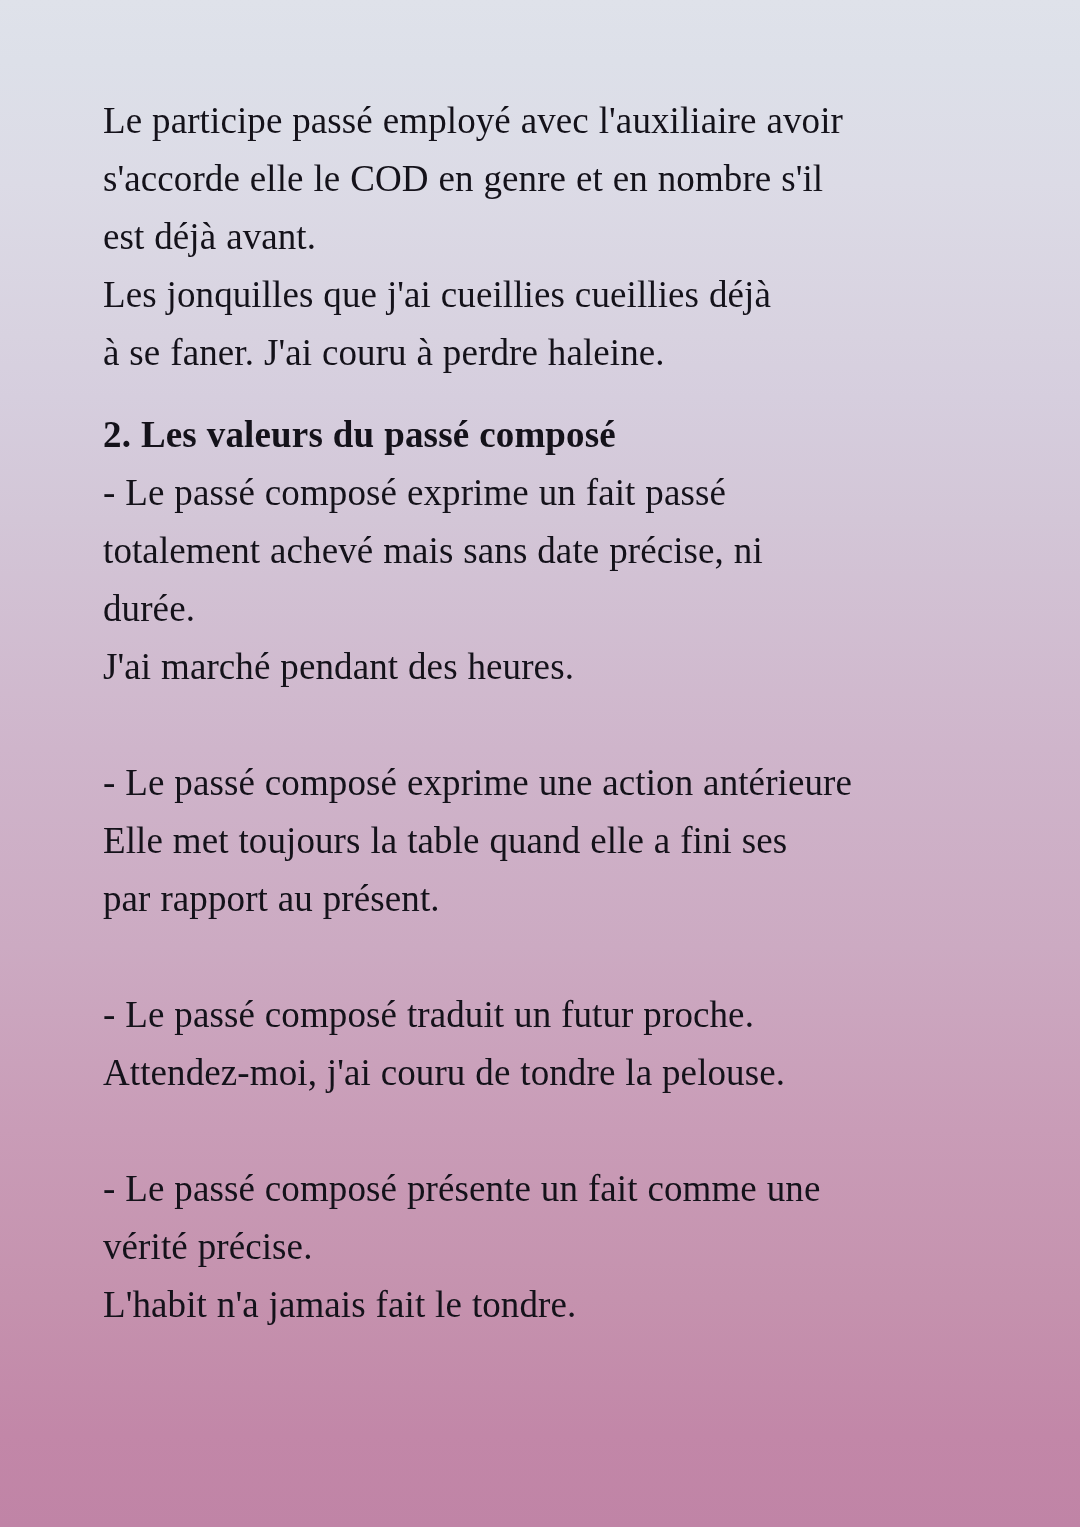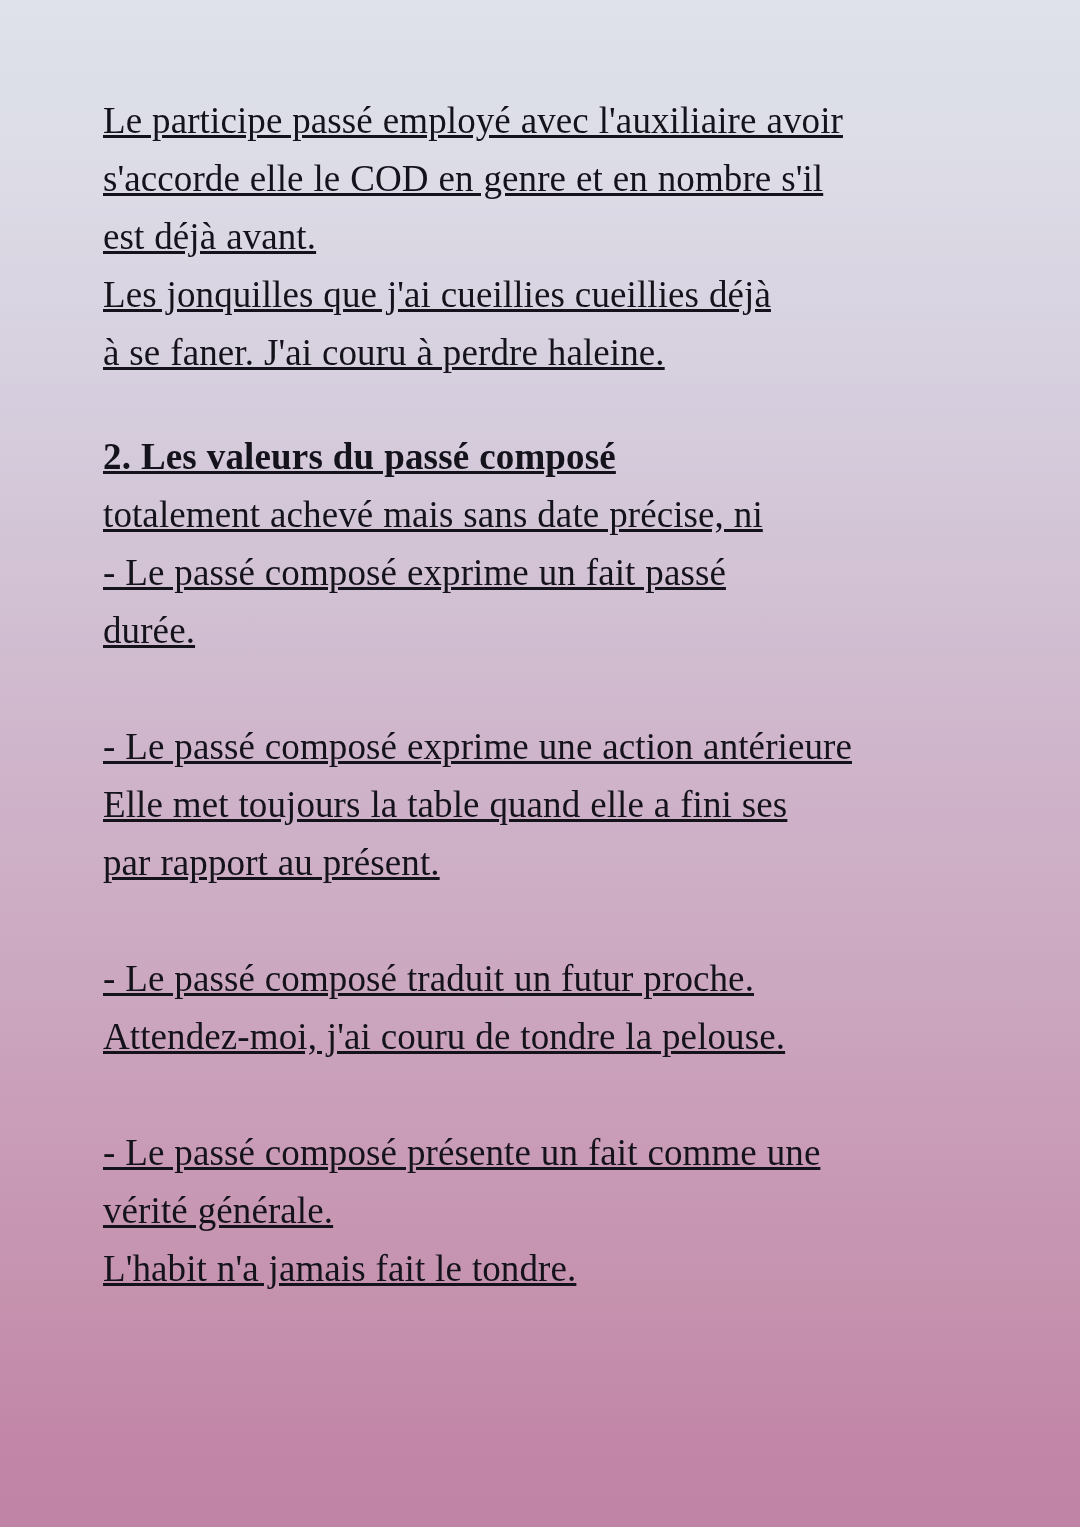--- a/index.html
+++ b/index.html
@@ -34,35 +34,33 @@
   #note-sheet {
     position: absolute;
     left: 103px;
     top: 92px;
     width: 886px;
   }
 
   .text-block {
     margin: 0;
     padding: 0;
-    text-decoration: underline;
   }
 
   .text-line {
     font-size: 37px;
     line-height: 58px;
     letter-spacing: 0.1px;
     white-space: pre-wrap;
     word-spacing: 0.5px;
   }
 
   .text-line.heading-line {
     font-weight: bold;
     letter-spacing: 0.15px;
-    margin-top: 22px;
   }
 
   
   .gap-heading { height: 24px; }
   .gap-full    { height: 58px; }
 </style>
 </head>
 <body>
 
 <div id="note-sheet">
@@ -75,23 +73,24 @@
     <div class="text-line">à se faner. J'ai couru à perdre haleine.</div>
   </div>
 
   <div class="gap-heading"></div>
 
   <div class="text-block">
     <div class="text-line heading-line">2. Les valeurs du passé composé</div>
   </div>
 
   <div class="text-block">
+    <div class="text-line">- Le passé composé exprime un fait passé</div>
     <div class="text-line">totalement achevé mais sans date précise, ni</div>
-    <div class="text-line">- Le passé composé exprime un fait passé</div>
     <div class="text-line">durée.</div>
+    <div class="text-line">J'ai marché pendant des heures.</div>
   </div>
 
   <div class="gap-full"></div>
 
   <div class="text-block">
     <div class="text-line">- Le passé composé exprime une action antérieure</div>
     <div class="text-line">Elle met toujours la table quand elle a fini ses</div>
     <div class="text-line">par rapport au présent.</div>
   </div>
 
@@ -99,17 +98,17 @@
 
   <div class="text-block">
     <div class="text-line">- Le passé composé traduit un futur proche.</div>
     <div class="text-line">Attendez-moi, j'ai couru de tondre la pelouse.</div>
   </div>
 
   <div class="gap-full"></div>
 
   <div class="text-block">
     <div class="text-line">- Le passé composé présente un fait comme une</div>
-    <div class="text-line">vérité générale.</div>
+    <div class="text-line">vérité précise.</div>
     <div class="text-line">L'habit n'a jamais fait le tondre.</div>
   </div>
 
 </div>
 
 </body></html>

